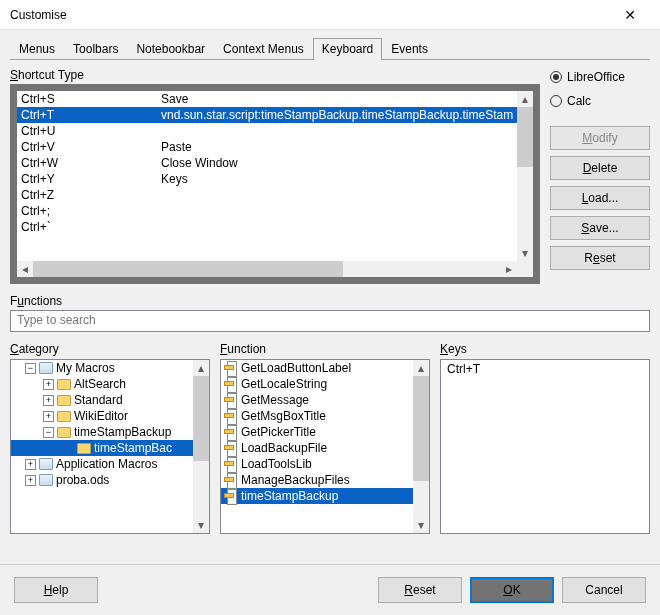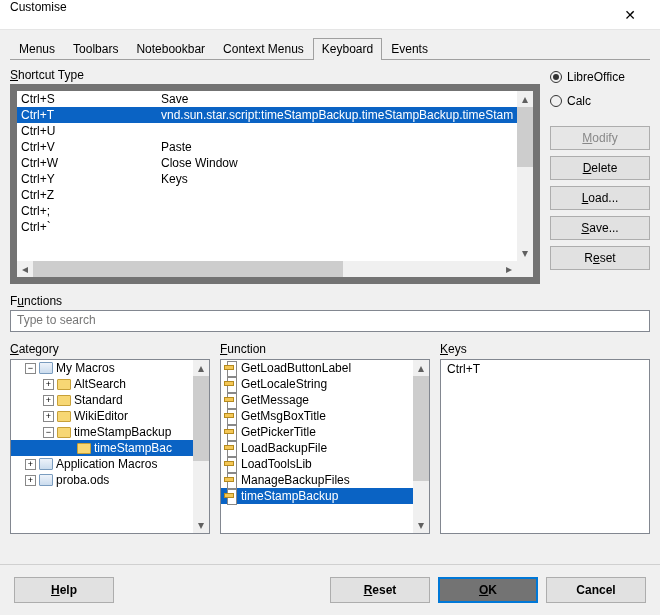--- a/index.html
+++ b/index.html
@@ -1,18 +1,18 @@
 <!DOCTYPE html>
 <html><head>
 <meta charset="utf-8">
 <style>
 * { box-sizing: border-box; margin: 0; padding: 0; font-family: "Segoe UI", Tahoma, sans-serif; font-size: 12px; }
 body { background: #f0f0f0; width: 660px; height: 615px; overflow: hidden; }
 
-.titlebar { height: 30px; background: #fff; display: flex; align-items: flex-start; padding: 0 10px; border-bottom: 1px solid #e5e5e5; }
+.titlebar { height: 30px; background: #fff; display: flex; align-items: center; padding: 0 10px; border-bottom: 1px solid #e5e5e5; }
 .titlebar .title { flex: 1; font-size: 12px; }
 .titlebar .close { width: 40px; height: 30px; display: flex; align-items: center; justify-content: center; font-size: 14px; cursor: default; }
 
 .content { padding: 8px 10px 10px 10px; }
 
 .tabs { display: flex; border-bottom: 1px solid #a0a0a0; margin-bottom: 8px; }
 .tab { padding: 3px 8px; cursor: default; border: 1px solid transparent; border-bottom: none; position: relative; }
 .tab.active { background: #f0f0f0; border: 1px solid #a0a0a0; border-bottom: none; margin-bottom: -1px; }
 
 .row1 { display: flex; gap: 10px; }
@@ -62,21 +62,21 @@
 .folder-icon { width: 14px; height: 11px; background: #f7d774; border: 1px solid #c7a038; position: relative; border-radius: 1px; }
 .script-container-icon { width: 14px; height: 12px; background: linear-gradient(#eef3fa, #cbdcee); border: 1px solid #7a9cbf; border-radius: 1px; }
 .fn-icon { width: 14px; height: 14px; position: relative; }
 .fn-icon::before { content: ""; position: absolute; left: 3px; top: 0; width: 8px; height: 14px; background: #fff; border: 1px solid #888; }
 .fn-icon::after { content: ""; position: absolute; left: 0; top: 4px; width: 8px; height: 3px; background: #f4c756; border: 1px solid #b58a1e; }
 
 .keys-box { border: 1px solid #828790; background: #fff; height: 175px; padding: 2px 6px; }
 
 .footer { position: absolute; bottom: 0; left: 0; right: 0; padding: 12px 14px; display: flex; gap: 8px; border-top: 1px solid #d0d0d0; background: #f0f0f0; }
 .footer .spacer { flex: 1; }
-.footer .btn { width: 100px; height: 26px; font-weight: bold; }
+.footer .btn { width: 84px; height: 26px; }
 </style>
 </head>
 <body>
 
 <div class="titlebar">
   <span class="title">Customise</span>
   <div class="close">✕</div>
 </div>
 
 <div class="content">

